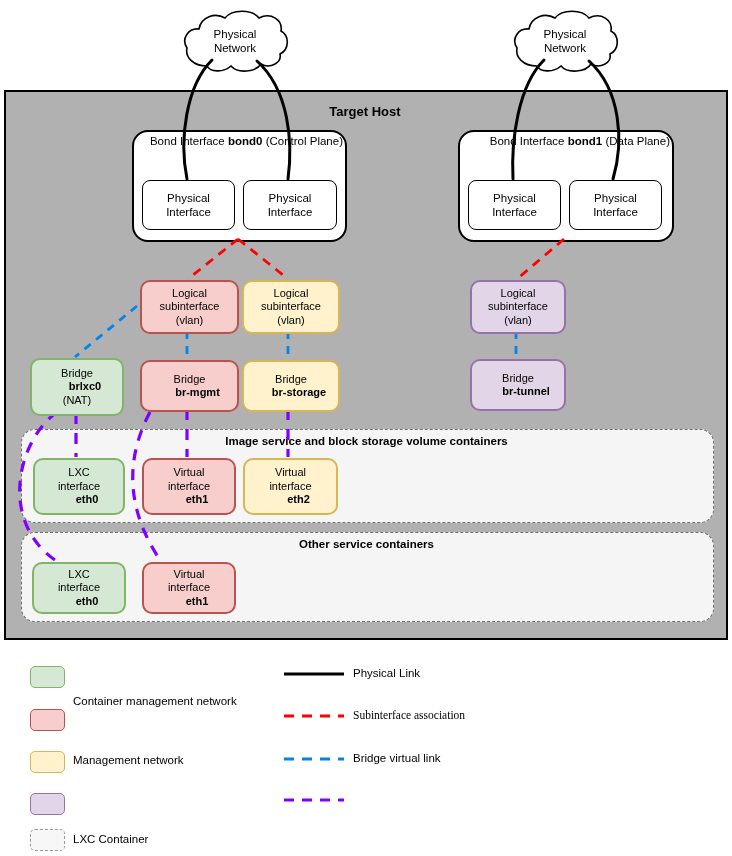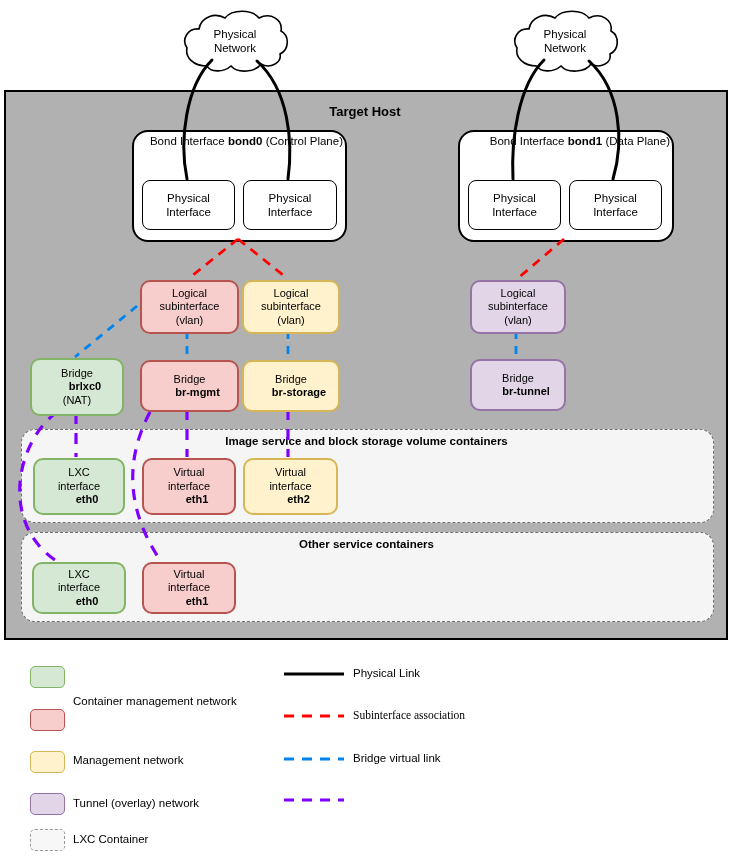--- a/index.html
+++ b/index.html
@@ -182,21 +182,20 @@
     <span>interface</span>
     <span class="nm">eth1</span>
   </div>
 
   <div class="lg-swatch sw0" style="left:30px;top:666px;"></div>
   <div class="lg-label" style="top:666px;margin-top:28px;">Container management network</div>
   <div class="lg-swatch sw1" style="left:30px;top:709px;"></div>
   <div class="lg-label" style="top:753px;">Management network</div>
   <div class="lg-swatch sw2" style="left:30px;top:751px;"></div>
   <div class="lg-swatch sw3" style="left:30px;top:793px;"></div>
-  <div class="lg-label" style="top:796px;">Tunnel (overlay) network</div>
   <div class="lg-swatch sw4" style="left:30px;top:829px;"></div>
   <div class="lg-label" style="top:832px;">LXC Container</div>
 
   <svg class="lg-line" style="top:671px;" width="62" height="6">
     <line x1="1" y1="3" x2="61" y2="3" stroke-width="3.2" stroke="#000000"></line>
   </svg>
   <div class="lg-line-label" style="top:667px;">Physical Link</div>
   <svg class="lg-line" style="top:713px;" width="62" height="6">
     <line x1="1" y1="3" x2="61" y2="3" stroke-width="3.2" stroke-dasharray="10 8" stroke="#ff0000"></line>
   </svg>

